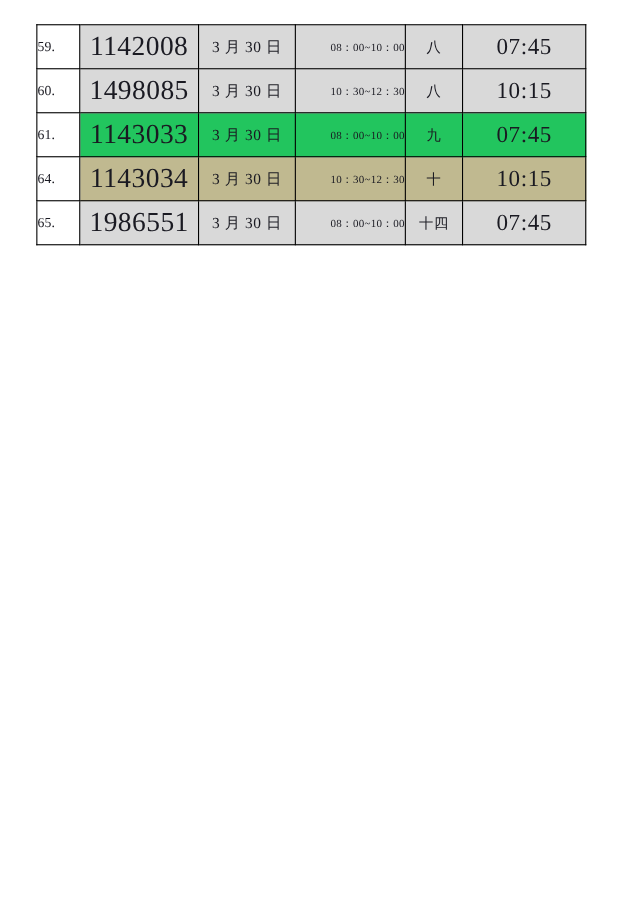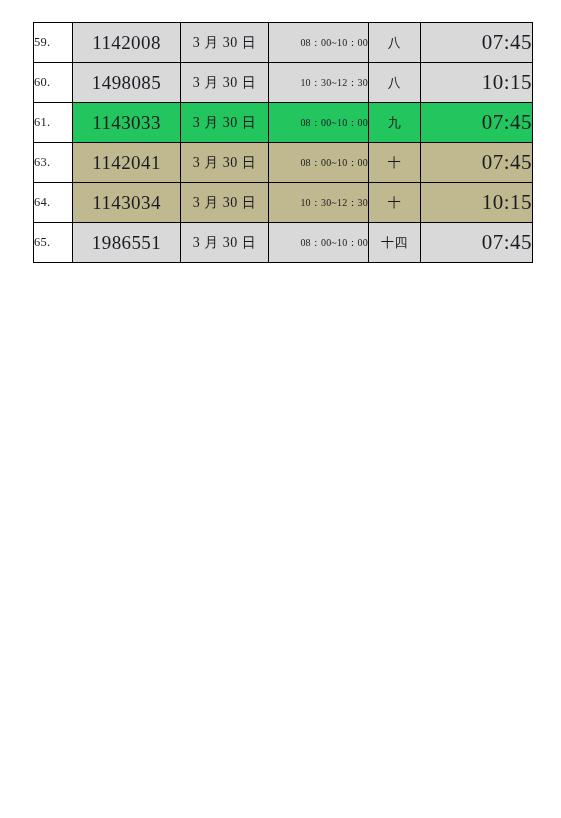--- a/index.html
+++ b/index.html
@@ -49,41 +49,41 @@
   
   .cell-index {
     background: #ffffff;
     text-align: left;
     padding-left: 7px;
     font-size: 12.5px;
     letter-spacing: 0.2px;
   }
   .cell-id {
     text-align: center;
-    font-size: 19px;
+    font-size: 25px;
     letter-spacing: 0.4px;
   }
   .cell-date {
     text-align: center;
     font-size: 14px;
     letter-spacing: 0.5px;
   }
   .cell-range {
     text-align: right;
     font-size: 10px;
     letter-spacing: 0.2px;
     white-space: nowrap;
   }
   .cell-group {
     text-align: center;
     font-size: 13px;
     letter-spacing: 0.5px;
   }
   .cell-time {
-    text-align: right;
+    text-align: center;
     font-size: 21px;
     letter-spacing: 0.5px;
   }
 
   
   tr[data-fill="gray"] td:not(.cell-index)  { background: #d9d9d9; }
   tr[data-fill="pink"] td:not(.cell-index)  { background: #22c55e; }
   tr[data-fill="khaki"] td:not(.cell-index) { background: #c0b990; }
 </style>
 </head>
@@ -118,28 +118,20 @@
         </tr>
         <tr data-fill="pink">
           <td class="cell-index">61.</td>
           <td class="cell-id">1143033</td>
           <td class="cell-date">3 月 30 日</td>
           <td class="cell-range">08：00~10：00</td>
           <td class="cell-group">九</td>
           <td class="cell-time">07:45</td>
         </tr>
         <tr data-fill="khaki">
-          <td class="cell-index">63.</td>
-          <td class="cell-id">1142041</td>
-          <td class="cell-date">3 月 30 日</td>
-          <td class="cell-range">08：00~10：00</td>
-          <td class="cell-group">十</td>
-          <td class="cell-time">07:45</td>
-        </tr>
-        <tr data-fill="khaki">
           <td class="cell-index">64.</td>
           <td class="cell-id">1143034</td>
           <td class="cell-date">3 月 30 日</td>
           <td class="cell-range">10：30~12：30</td>
           <td class="cell-group">十</td>
           <td class="cell-time">10:15</td>
         </tr>
         <tr data-fill="gray">
           <td class="cell-index">65.</td>
           <td class="cell-id">1986551</td>

